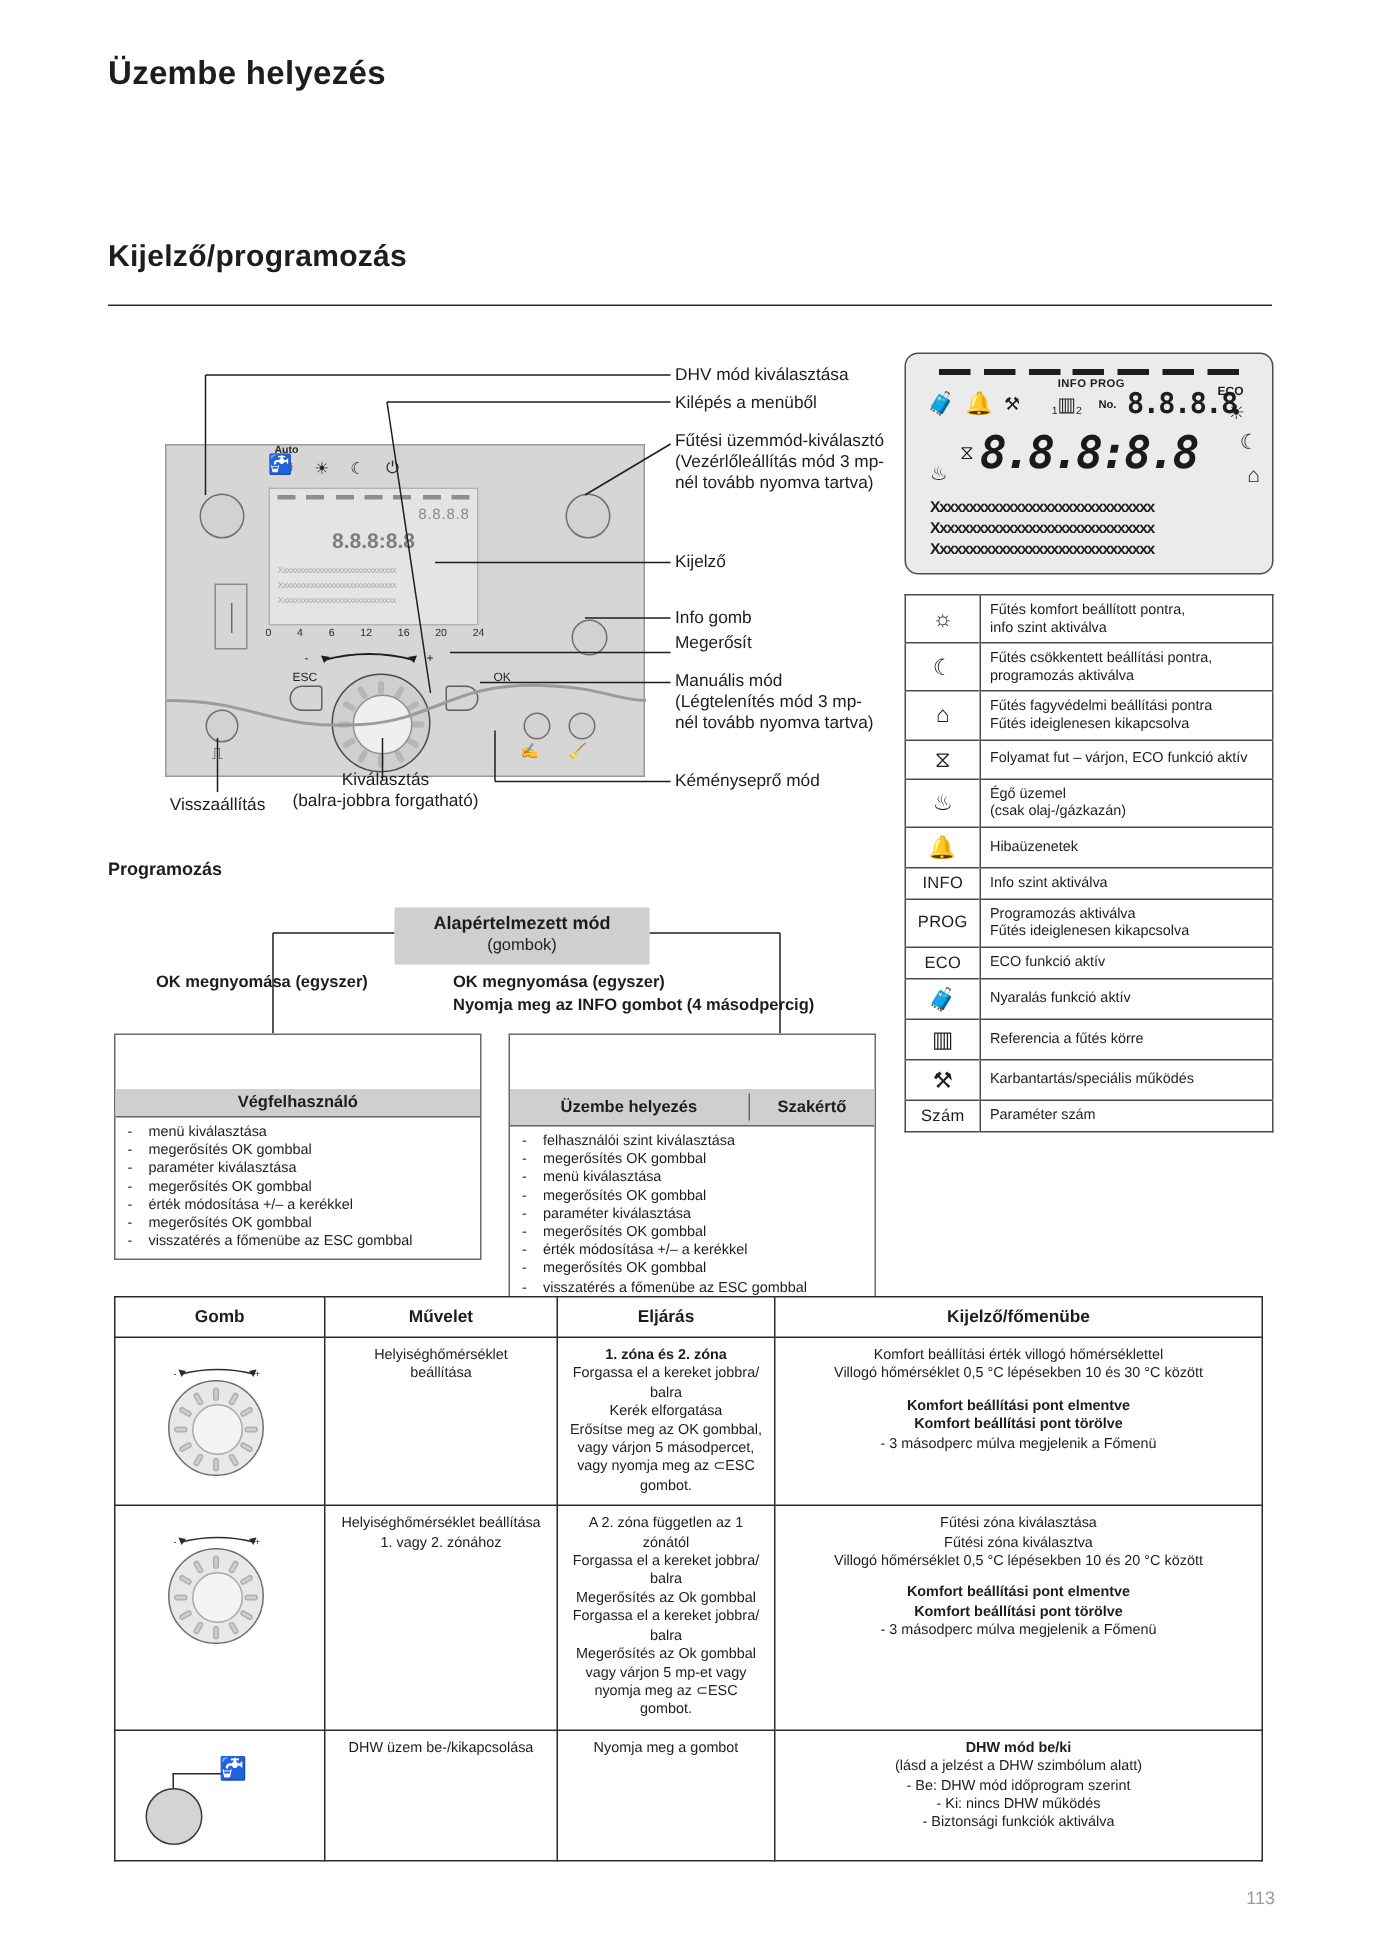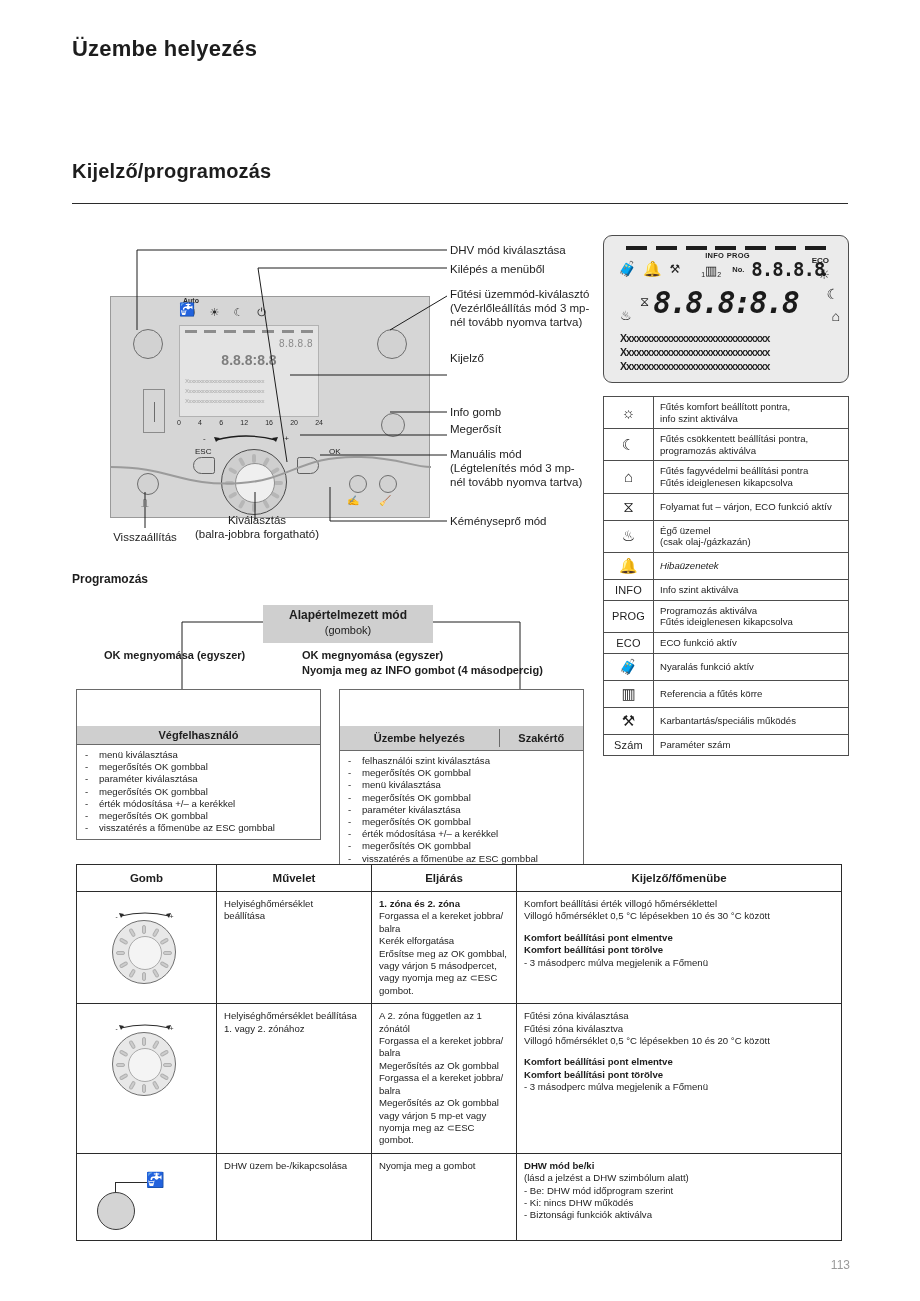--- a/index.html
+++ b/index.html
@@ -216,21 +216,21 @@
   .pbox li:before { content:"-"; position:absolute; left:2px; top:0; }
   .pbox-user { left:76px; top:689px; width:245px; }
   .pbox-comm { left:339px; top:689px; width:245px; }
 
   
   .maintable {
     position:absolute; left:76px; top:864px; width:766px;
     border:1.2px solid #2b2b2b; border-collapse:collapse; background:#fff;
   }
   .maintable th, .maintable td {
-    border:1px solid #2b2b2b; vertical-align:top; color:#1d1d1d;
+    border:1px solid #2b2b2b; vertical-align:top; color:#1d1d1d;text-align:center;
   }
   .maintable th {
     font-size:11.5px; font-weight:bold; text-align:center; padding:7px 4px;
   }
   .maintable td { padding:6px 7px; font-size:9.6px; line-height:12.4px; }
   .col-gomb { width:140px; }
   .col-muv  { width:155px; }
   .col-elj  { width:145px; }
   .cell-gomb { text-align:center; vertical-align:top; padding-top:14px !important; }
   .b { font-weight:bold; }
@@ -390,21 +390,21 @@
       <path d="M255 520 L255 492"></path>
     </g>
   </svg>
 
   <div>
     <div class="callout" style="left:450px; top:243px;">DHV mód kiválasztása</div>
     <div class="callout" style="left:450px; top:262px;">Kilépés a menüből</div>
     <div class="callout" style="left:450px; top:287px; white-space:pre-line;">Fűtési üzemmód-kiválasztó
 (Vezérlőleállítás mód 3 mp-
 nél tovább nyomva tartva)</div>
-    <div class="callout" style="left:450px; top:351px;">Kijelző</div>
+    <div class="callout" style="left:450px; top:368px;">Kijelző</div>
     <div class="callout" style="left:450px; top:405px;">Info gomb</div>
     <div class="callout" style="left:450px; top:422px;">Megerősít</div>
     <div class="callout" style="left:450px; top:447px; white-space:pre-line;">Manuális mód
 (Légtelenítés mód 3 mp-
 nél tovább nyomva tartva)</div>
     <div class="callout" style="left:450px; top:514px;">Kéményseprő mód</div>
   </div>
 
   <div class="lbl-under" style="left:90px; top:530px; width:110px;">Visszaállítás</div>
   <div class="lbl-under" style="left:172px; top:513px; width:170px;">Kiválasztás</div>
@@ -466,21 +466,21 @@
           <td class="sym">⧖</td>
           <td class="desc" style="white-space: pre-line;">Folyamat fut – várjon, ECO funkció aktív</td>
         </tr>
         <tr>
           <td class="sym">♨</td>
           <td class="desc" style="white-space: pre-line;">Égő üzemel
 (csak olaj-/gázkazán)</td>
         </tr>
         <tr>
           <td class="sym">🔔</td>
-          <td class="desc" style="white-space: pre-line; font-style: italic;">Hibaüzenetek</td>
+          <td class="desc" style="white-space: pre-line;">Hibaüzenetek</td>
         </tr>
         <tr>
           <td class="sym txt">INFO</td>
           <td class="desc" style="white-space: pre-line;">Info szint aktiválva</td>
         </tr>
         <tr>
           <td class="sym txt">PROG</td>
           <td class="desc" style="white-space: pre-line;">Programozás aktiválva
 Fűtés ideiglenesen kikapcsolva</td>
         </tr>

